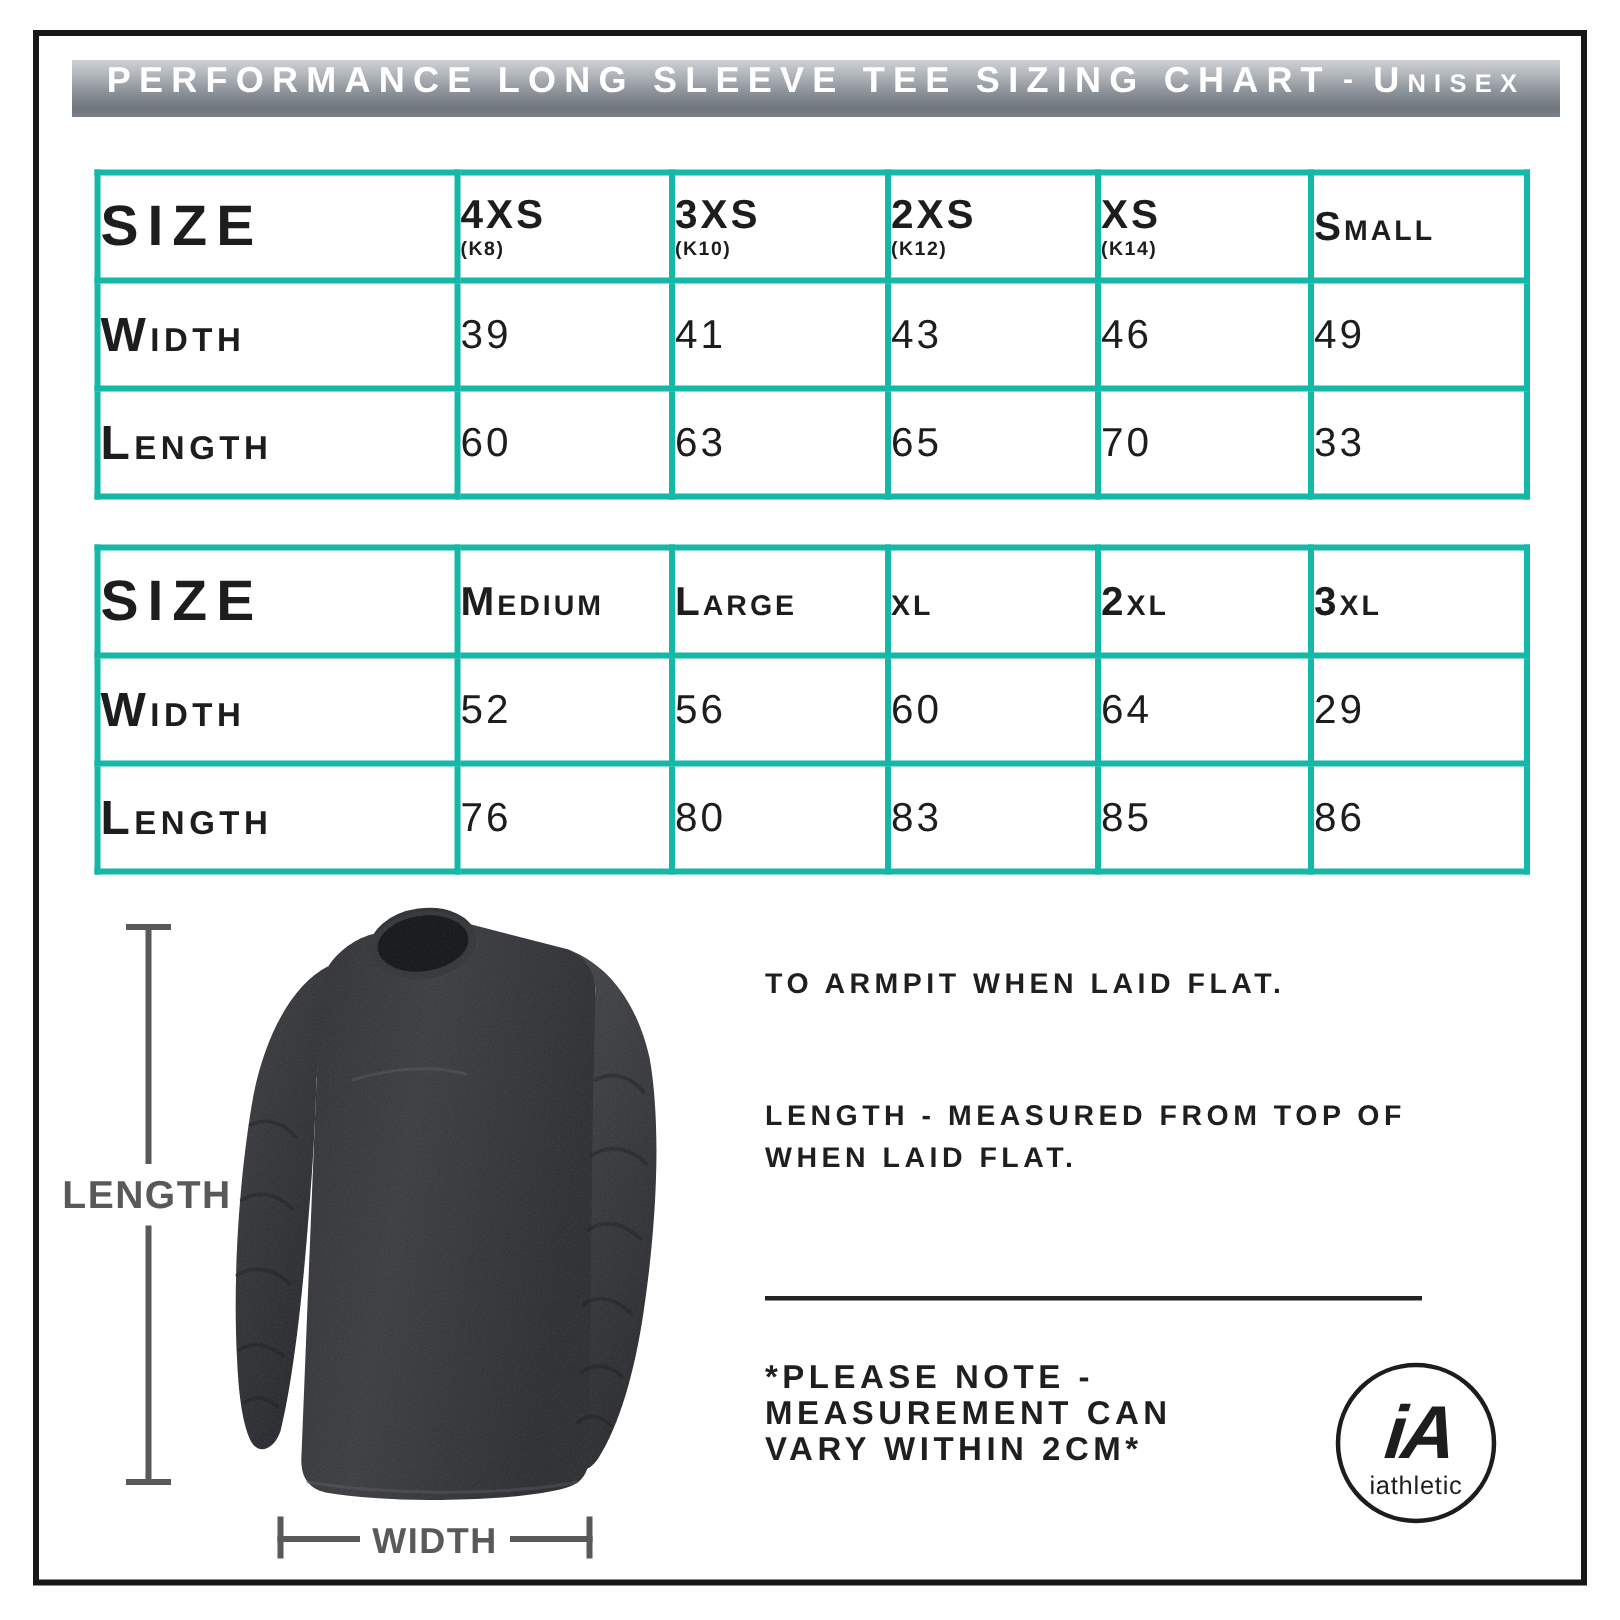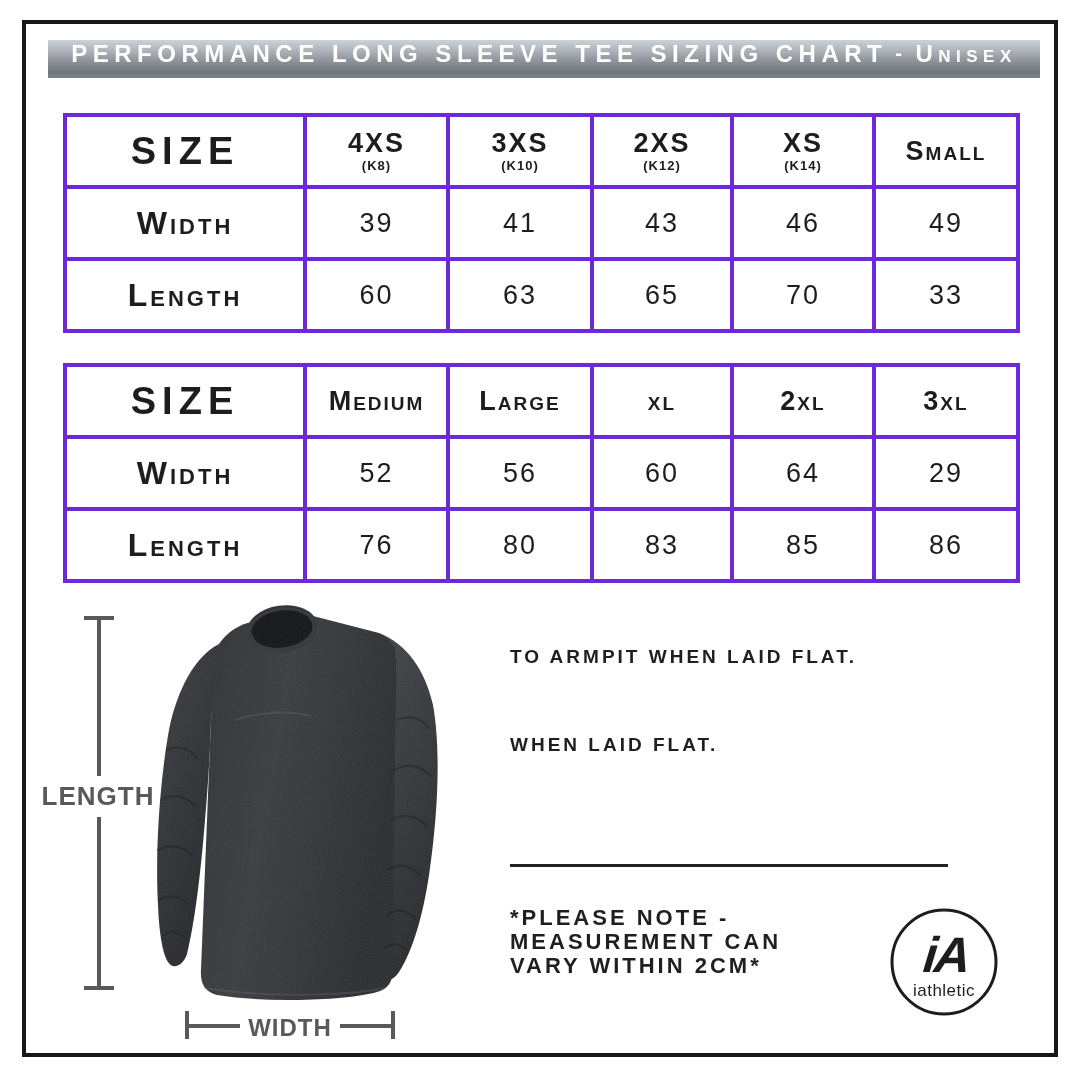--- a/index.html
+++ b/index.html
@@ -10,21 +10,21 @@
   
   .banner{position:absolute;left:48px;top:40px;width:992px;height:38px;
           background:linear-gradient(180deg,#ced2d6 0%,#b2b7bc 25%,#8d939a 55%,#70767d 85%,#7b828a 100%);
           display:flex;justify-content:center;}
   .banner-title{color:#ffffff;font-weight:bold;font-size:24px;letter-spacing:5.5px;white-space:nowrap;}
   .banner-title .sep{margin:0 8px;font-size:20px;vertical-align:2px;}
   .sc{font-variant:small-caps;}
   
   table.sizing{position:absolute;left:63px;border-collapse:collapse;table-layout:fixed;width:953px;}
   table.t1{top:113px;} table.t2{top:363px;}
-  table.sizing td{border:4px solid #6d28d9;text-align:center;vertical-align:middle;padding:0;}
+  table.sizing td{border:4px solid #14b8a6;text-align:left;vertical-align:middle;padding:0;}
   tr.head-row{height:72px;} tr.data-row{height:72px;}
   .size-label{font-size:38px;font-weight:bold;letter-spacing:6px;}
   .col-name{font-size:27px;font-weight:bold;letter-spacing:2px;line-height:1.05;}
   .col-sub{font-size:13px;font-weight:bold;letter-spacing:1px;}
   .row-label{font-size:32px;font-weight:bold;letter-spacing:3px;}
   .cell-val{font-size:27px;letter-spacing:2px;}
   
   .m{background:#58595b;position:absolute;}
   .mlen-line{left:97px;top:618px;width:4px;height:372px;}
   .mlen-cap-top{left:84px;top:616px;width:30px;height:4px;}
@@ -281,20 +281,21 @@
 
   <div class="m mwid-line"></div>
   <div class="m mwid-cap-l"></div>
   <div class="m mwid-cap-r"></div>
   <div class="mwid-label">WIDTH</div>
 
   <div class="desc desc-width">
     <div>TO ARMPIT WHEN LAID FLAT.</div>
   </div>
   <div class="desc desc-length">
+    <div>LENGTH - MEASURED FROM TOP OF</div>
     <div>WHEN LAID FLAT.</div>
   </div>
 
   <div class="divider"></div>
 
   <div class="note">
     <div>*PLEASE NOTE -</div>
     <div>MEASUREMENT CAN</div>
     <div>VARY WITHIN 2CM*</div>
   </div>

